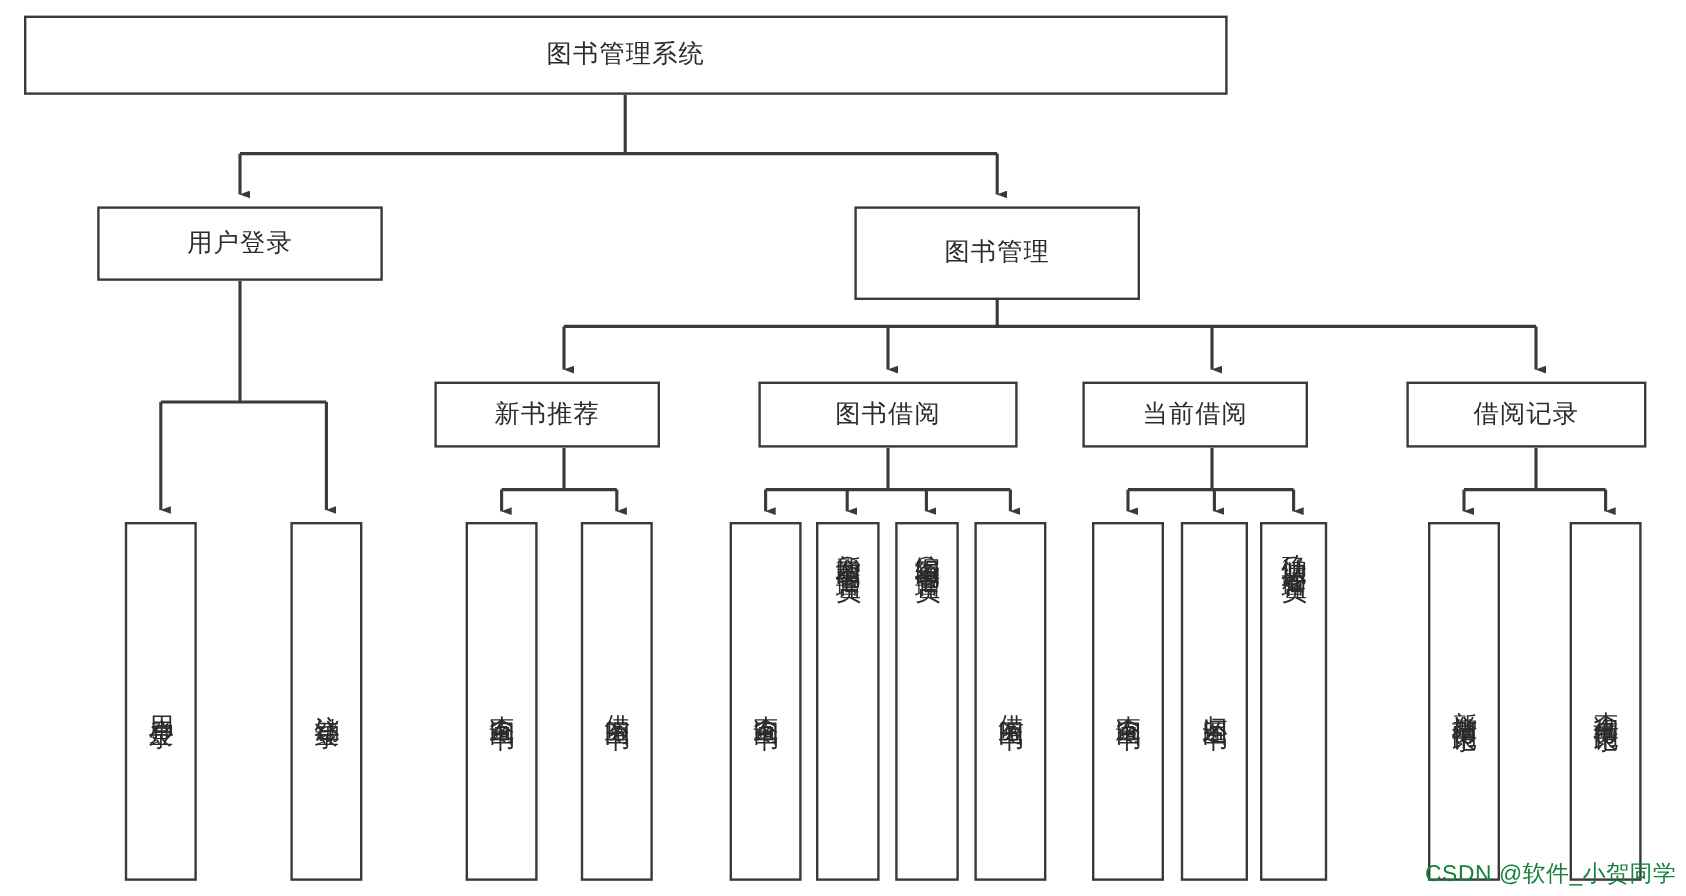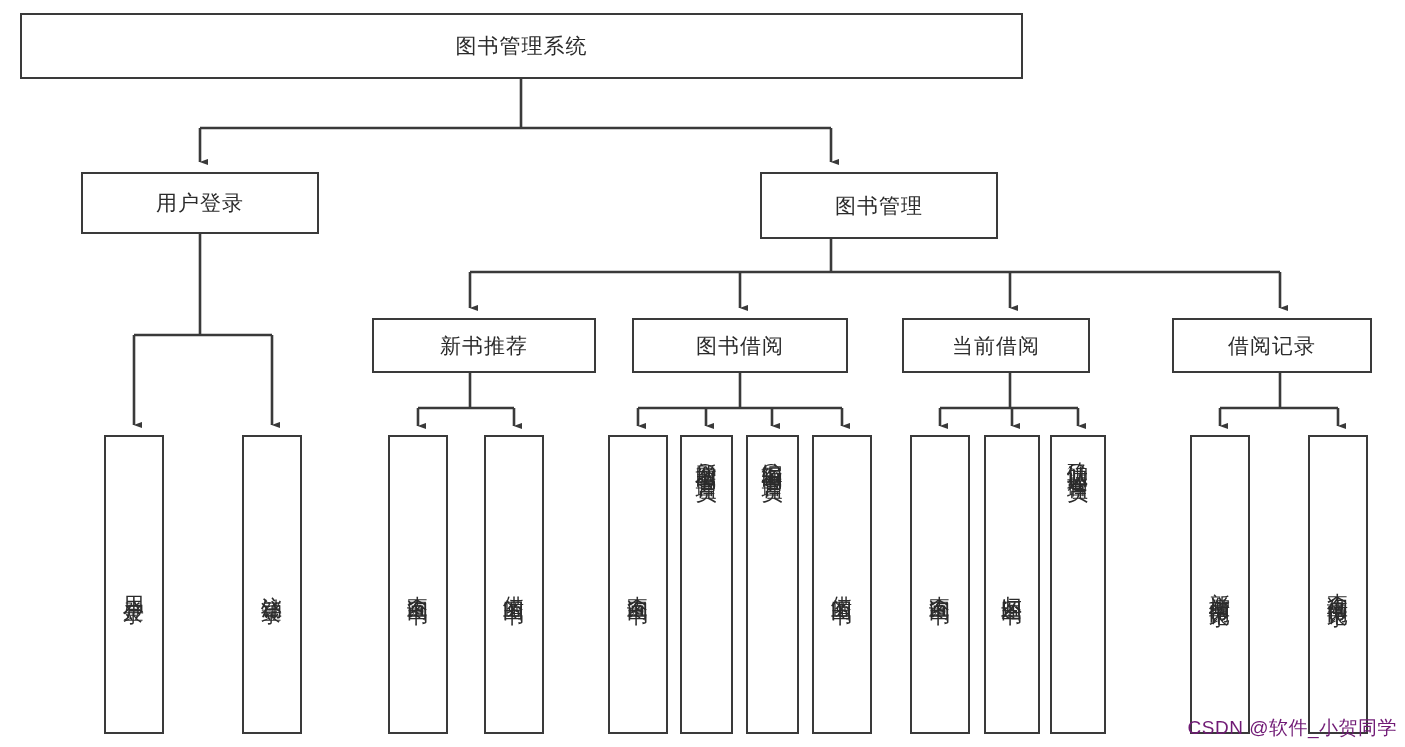--- a/index.html
+++ b/index.html
@@ -59,21 +59,21 @@
     left: 0;
     top: 0;
     width: 1405px;
     height: 747px;
     pointer-events: none;
   }
   .watermark {
     position: absolute;
     right: 8px;
     bottom: 6px;
-    color: #701a75;
+    color: #15803d;
     font-size: 19px;
     letter-spacing: 0.5px;
     white-space: nowrap;
     user-select: none;
   }
 </style>
 </head>
 <body>
 
 <div id="diagram-root">
@@ -129,25 +129,25 @@
     </g>
   </svg>
 
   <div class="node-box" style="left: 20px; top: 13px; width: 1003px; height: 66px;">
     <span class="node-label">图书管理系统</span>
   </div>
 
   <div class="node-box" style="left: 81px; top: 172px; width: 238px; height: 62px;">
     <span class="node-label">用户登录</span>
   </div>
-  <div class="node-box" style="left: 712px; top: 172px; width: 238px; height: 67px; margin-left: 48px;">
+  <div class="node-box" style="left: 712px; top: 172px; width: 238px; height: 78px;">
     <span class="node-label">图书管理</span>
   </div>
 
-  <div class="node-box" style="left: 372px; top: 318px; width: 224px; height: 55px;">
+  <div class="node-box" style="left: 362px; top: 318px; width: 188px; height: 55px;">
     <span class="node-label">新书推荐</span>
   </div>
   <div class="node-box" style="left: 632px; top: 318px; width: 216px; height: 55px;">
     <span class="node-label">图书借阅</span>
   </div>
   <div class="node-box" style="left: 902px; top: 318px; width: 188px; height: 55px;">
     <span class="node-label">当前借阅</span>
   </div>
   <div class="node-box" style="left: 1172px; top: 318px; width: 200px; height: 55px; text-align: right;">
     <span class="node-label">借阅记录</span>

